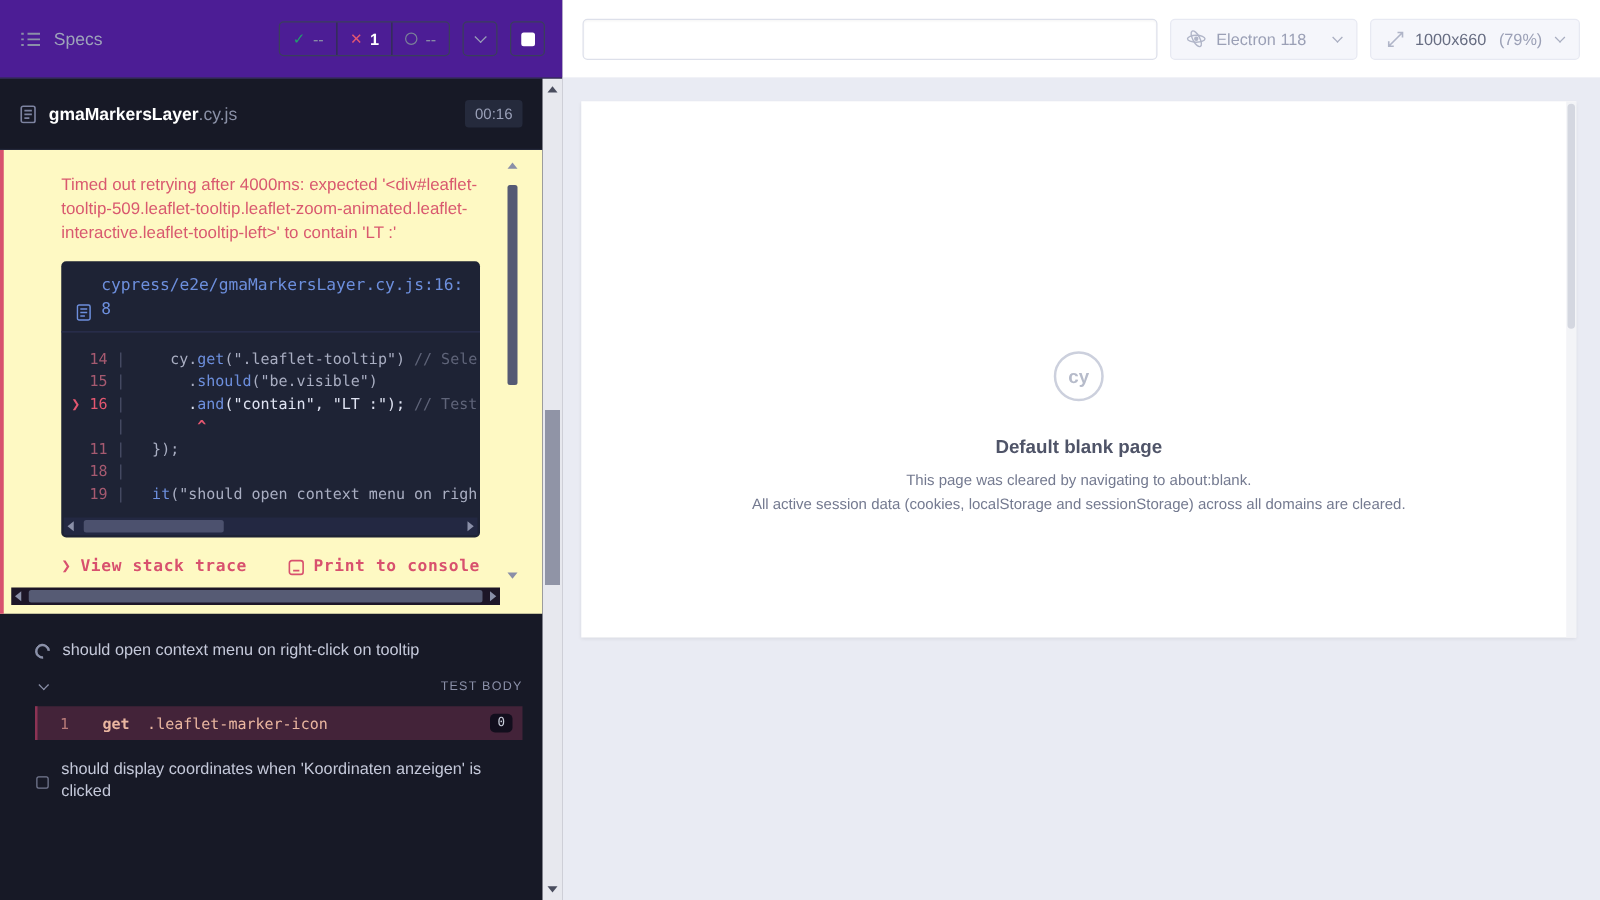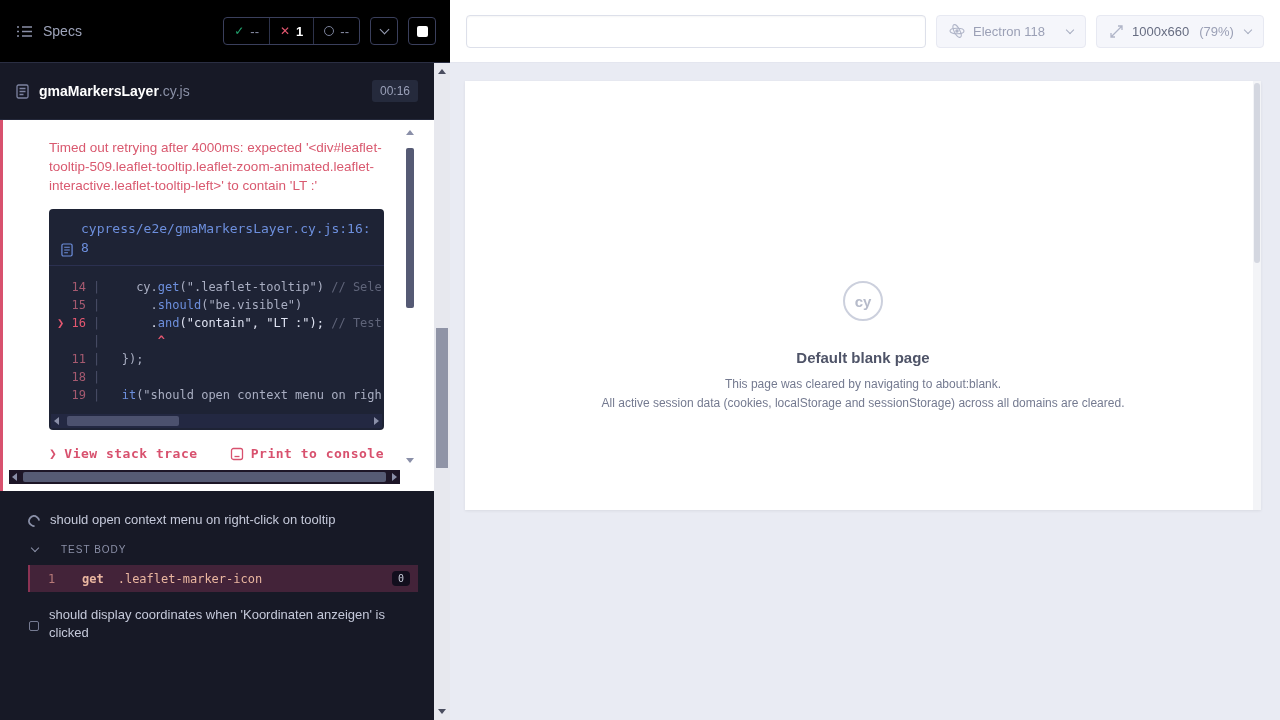--- a/index.html
+++ b/index.html
@@ -2,21 +2,21 @@
 <html><head>
 <meta charset="utf-8">
 <style>
   * { margin:0; padding:0; box-sizing:border-box; }
   html,body { width:1280px; height:720px; overflow:hidden; }
   body { font-family:"Liberation Sans", sans-serif; background:#e9ebf3; }
   .app { display:flex; width:1280px; height:720px; }
 
   
   .reporter { width:450px; flex:0 0 450px; display:flex; flex-direction:column; background:#171926; }
-  .rep-top { height:63px; flex:0 0 63px; display:flex; align-items:center; gap:10px; padding:0 14px 0 16px; background:#000000; border-bottom:1px solid #2a2e42; }
+  .rep-top { height:63px; flex:0 0 63px; display:flex; align-items:center; gap:10px; padding:0 14px 0 16px; background:#4c1d95; border-bottom:1px solid #2a2e42; }
   .menu-icon { color:#8a90a8; display:flex; }
   .specs-label { color:#9ea4ba; font-size:14px; }
   .spacer { flex:1; }
   .stats { display:flex; align-items:center; height:28px; border:1px solid #3a3f5c; border-radius:4px; }
   .stat { display:flex; align-items:center; gap:6px; padding:0 10px; font-size:13px; height:100%; }
   .stat + .stat { border-left:1px solid #2d324a; }
   .ic-check { color:#21a06c; font-size:12px; }
   .ic-x { color:#e45770; font-size:12px; }
   .ic-pend { width:10px; height:10px; border:1.5px solid #7a8099; border-radius:50%; display:inline-block; }
   .stat .val { color:#8a90a8; }
@@ -28,21 +28,21 @@
   .rep-body { flex:1; display:flex; min-height:0; }
   .rep-main { width:434px; flex:0 0 434px; overflow:hidden; display:flex; flex-direction:column; }
 
   .spec-row { height:57px; flex:0 0 57px; display:flex; align-items:center; gap:10px; padding:0 16px; border-bottom:1px solid #232739; }
   .spec-file-icon { color:#7d83a0; display:flex; }
   .spec-name { font-size:14px; color:#ffffff; font-weight:700; }
   .spec-ext { color:#8a90a6; font-weight:400; }
   .duration { margin-left:auto; background:#252a3c; color:#9aa0b8; font-size:12px; padding:4px 8px; border-radius:3px; }
 
   
-  .attempt { position:relative; background:#ffffff; border-left:3px solid #d8516e; padding:18px 50px 30px 46px; }
+  .attempt { position:relative; background:#fef9c3; border-left:3px solid #d8516e; padding:18px 50px 30px 46px; }
   .err-msg { color:#d9596f; font-size:13.5px; line-height:19px; }
   .code-frame { margin-top:14px; background:#1e2335; border-radius:4px; overflow:hidden; }
   .cf-head { display:flex; gap:8px; padding:10px 12px 8px; border-bottom:1px solid #2b3050; align-items:flex-end; }
   .cf-file-icon { color:#6d8fdd; display:flex; margin-top:2px; }
   .cf-link { font-family:"DejaVu Sans Mono", monospace; font-size:13px; line-height:19px; color:#6d8fdd; word-break:break-all; text-decoration:none; cursor:pointer; }
   .cf-code { padding:12px 0 2px; font-family:"DejaVu Sans Mono", monospace; font-size:12px; line-height:18px; overflow:hidden; }
   .code-row { display:flex; white-space:pre; padding-left:8px; }
   .code-row .marker { width:13px; color:#e45770; flex:0 0 13px; }
   .code-row .lnum { width:16px; flex:0 0 16px; text-align:right; color:#a65a70; }
   .code-row.hl .lnum { color:#e45770; }
@@ -65,21 +65,21 @@
   .att-vsb .vthumb { position:absolute; top:18px; left:2px; right:2px; height:48%; background:#555a74; border-radius:2px; cursor:grab; }
   .att-hsb { position:absolute; left:6px; right:34px; bottom:7px; height:14px; background:#1d1627; display:flex; align-items:center; justify-content:space-between; padding:0 3px; }
   .att-hsb .hthumb { position:absolute; left:14px; right:14px; top:2px; bottom:2px; background:#565b74; border-radius:2px; cursor:grab; }
 
   
   .tests { padding-top:12px; }
   .test-row { display:flex; gap:10px; padding:8px 40px 8px 28px; align-items:center; cursor:pointer; }
   .spinner-icon { width:12px; height:12px; flex:0 0 12px; border-radius:50%; border:2px solid #8a90a8; border-right-color:transparent; transform:rotate(40deg); margin-top:2px; }
   .box-icon { width:10px; height:10px; flex:0 0 10px; border:1.5px solid #767b92; border-radius:2px; margin-top:3px; margin-left:1px; }
   .test-title { font-size:13px; color:#c5c9da; line-height:18px; }
-  .body-row { display:flex; align-items:center; gap:23px; padding:7px 16px 7px 32px; cursor:pointer; }
+  .body-row { display:flex; align-items:center; gap:23px; padding:7px 16px 7px 32px; cursor:pointer;justify-content:space-between; }
   .body-chev { width:6px; height:6px; border-right:1.5px solid #8b90a8; border-bottom:1.5px solid #8b90a8; transform:rotate(45deg); margin-top:-3px; }
   .body-label { font-size:10px; color:#8b90a8; letter-spacing:1px; }
   .cmd-row { margin:3px 16px 6px 28px; background:#432339; border-left:2px solid #8c3354; display:flex; align-items:center; padding:6px 8px 6px 18px; font-family:"DejaVu Sans Mono", monospace; font-size:12px; cursor:pointer; }
   .cmd-num { color:#b87a78; width:34px; flex:0 0 34px; }
   .cmd-method { color:#eab6a0; font-weight:700; margin-right:14px; }
   .cmd-msg { color:#eab6a0; }
   .cmd-badge { margin-left:auto; background:#120e1d; color:#c9cdda; font-size:10px; padding:2px 6px; border-radius:4px; }
 
   
   .rep-sb { width:16px; flex:0 0 16px; background:#e7e8ee; position:relative; display:flex; flex-direction:column; align-items:center; justify-content:space-between; padding:6px 0; }

